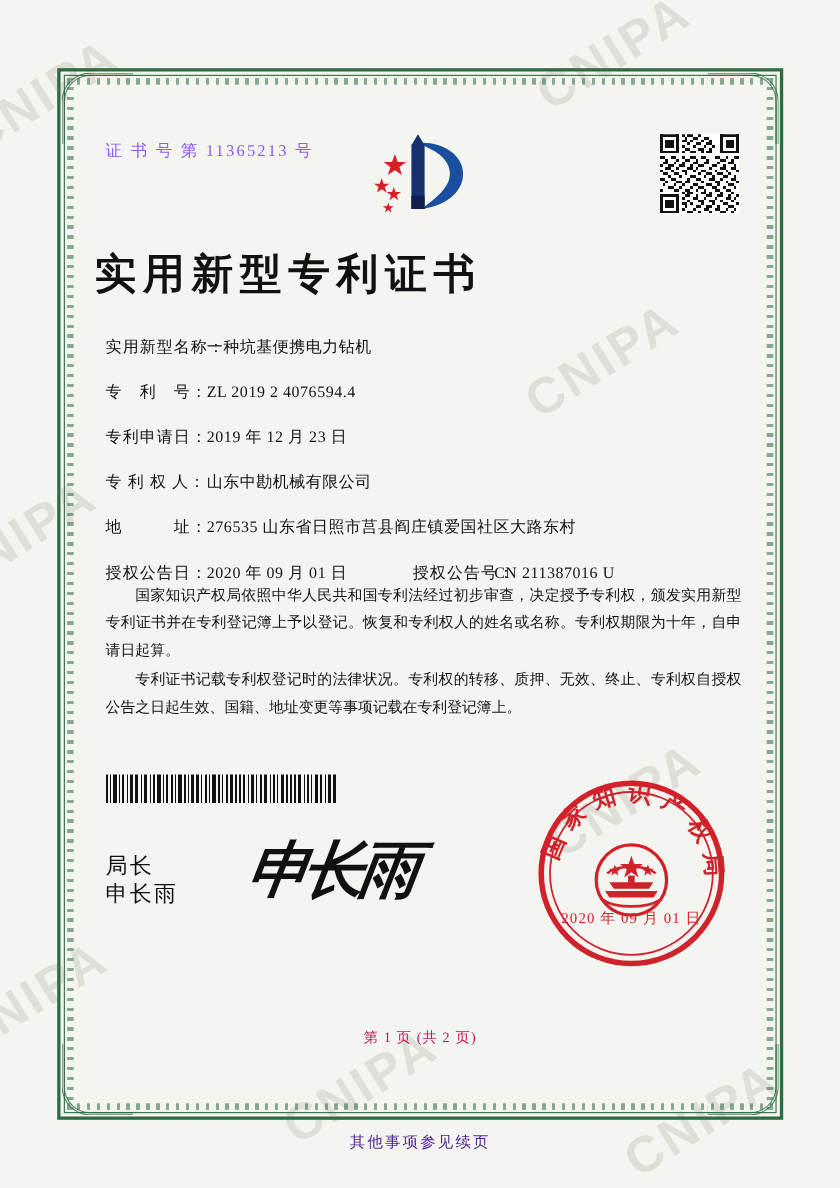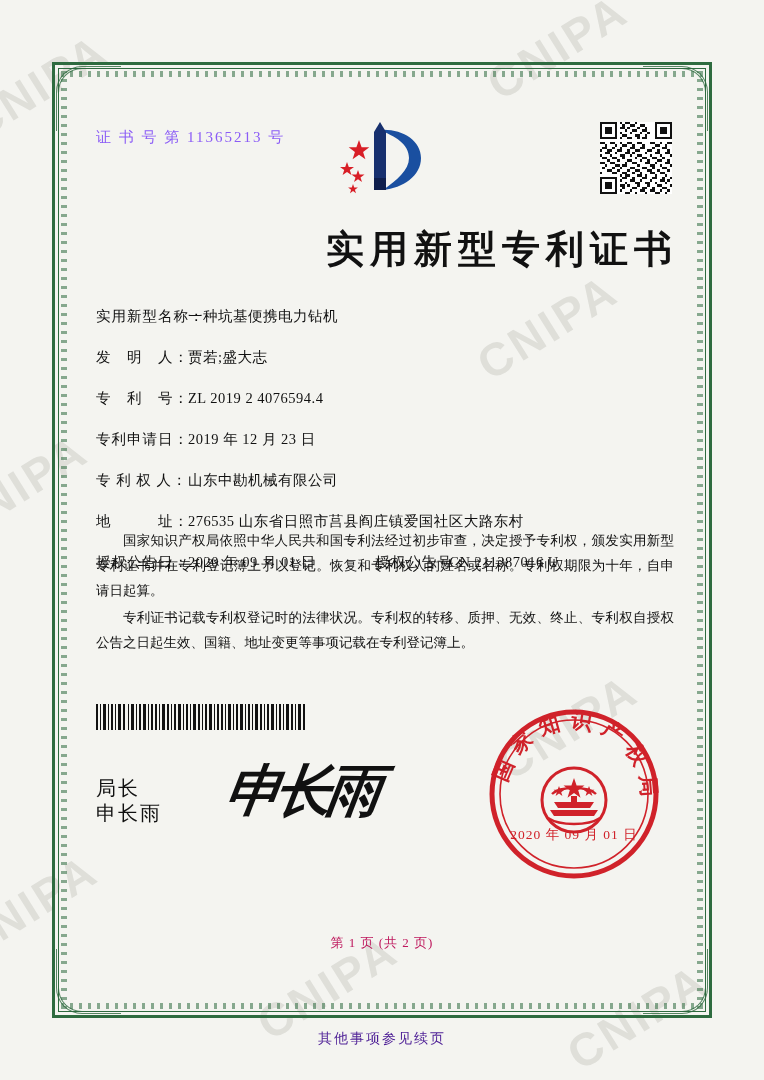--- a/index.html
+++ b/index.html
@@ -124,21 +124,21 @@
     transform: translateX(-50%);
     width: 130px;
     height: 86px;
   }
 
   .doc-title {
     position: absolute;
     left: 0;
     right: 0;
     top: 128px;
-    text-align: right;
+    text-align: left;
     font-family: "Liberation Serif", "DejaVu Serif", serif;
     font-size: 38px;
     font-weight: bold;
     letter-spacing: 6px;
     color: #111;
   }
 
   
   .fields {
     position: absolute;
@@ -485,23 +485,20 @@
       </svg>
     </div>
 
     <div class="doc-title">实用新型专利证书</div>
 
     <div class="fields">
       <div class="row">
         <span class="lbl">实用新型名称：</span><span class="val">一种坑基便携电力钻机</span>
       </div>
       <div class="row">
-        <span class="lbl">发　明　人：</span><span class="val">贾若;盛大志</span>
-      </div>
-      <div class="row">
         <span class="lbl">专　利　号：</span><span class="val">ZL 2019 2 4076594.4</span>
       </div>
       <div class="row">
         <span class="lbl">专利申请日：</span><span class="val">2019 年 12 月 23 日</span>
       </div>
       <div class="row">
         <span class="lbl">专 利 权 人：</span><span class="val">山东中勘机械有限公司</span>
       </div>
       <div class="row">
         <span class="lbl">地　　　址：</span><span class="val">276535  山东省日照市莒县阎庄镇爱国社区大路东村</span>

